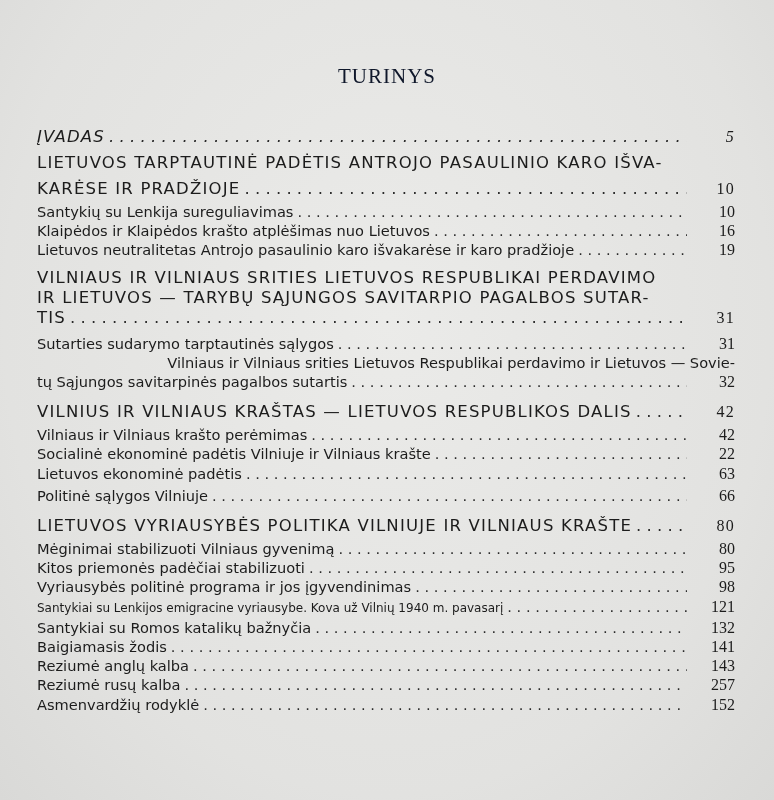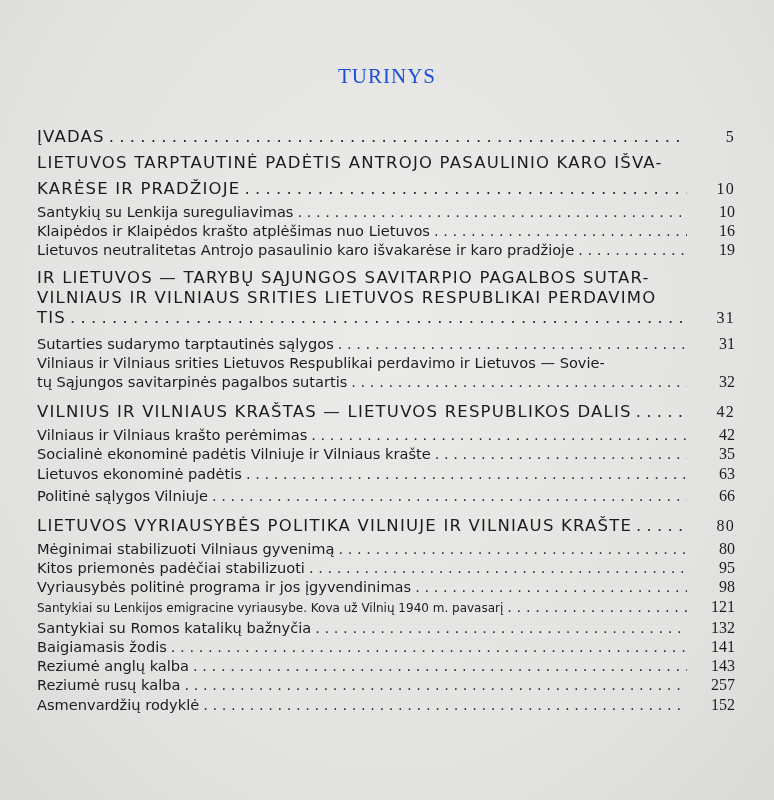--- a/index.html
+++ b/index.html
@@ -7,41 +7,41 @@
     width: 774px; height: 800px; overflow: hidden;
     background: #e4e4e2;
     background-image: radial-gradient(ellipse at 50% 40%, #ebebe9 0%, #e2e2e0 70%, #d9d9d7 100%);
     color: #1c1c1c;
     font-family: "DejaVu Serif", serif;
     position: relative;
   }
   .title {
     position: absolute; top: 64px; left: 0; width: 774px;
     text-align: center; font-family: "Liberation Serif", serif;
-    font-size: 21px; letter-spacing: 1px; color: #1d4ed8;
+    font-size: 21px; letter-spacing: 1px; color: #0f172a;
   }
   .toc { position: absolute; top: 124px; left: 37px; width: 698px; }
   .entry { position: relative; }
   .row { display: flex; align-items: baseline; }
   .txt { white-space: nowrap; }
   .dots {
     flex: 1; overflow: hidden; white-space: nowrap; margin: 0 4px;
     letter-spacing: 2.6px; color: #2a2a2a;
   }
   .dots::after { content: ". . . . . . . . . . . . . . . . . . . . . . . . . . . . . . . . . . . . . . . . . . . . . . . . . . . . . . . . . . . . . . . . . . . . . . . . . . . . . . . . . . . . . . . . . . ."; letter-spacing: 0; }
   .pg {
     width: 44px; text-align: right; font-family: "Liberation Serif", serif;
     font-size: 16px; flex: none;
   }
   .heading { font-size: 16.5px; letter-spacing: 1.2px; line-height: 26px; font-family: "DejaVu Sans", sans-serif; font-weight: normal; }
   .heading .line { white-space: nowrap; }
   .heading.mt { margin-top: 8px; }
   .sub { font-size: 14.6px; line-height: 19.2px; font-family: "DejaVu Sans", sans-serif; }
-  .sub .line { white-space: nowrap; }
-  .h-first { margin-top: 0; }
+  .sub .line { white-space: nowrap; text-align: right; }
+  .h-first { margin-top: 0; font-style: italic; }
 </style>
 </head>
 <body>
 
 <div class="title">TURINYS</div>
 
 <div class="toc">
 
   <div class="entry heading h-first">
     <div class="row">
@@ -75,22 +75,22 @@
     </div>
   <div class="entry sub">
       <div class="row">
         <span class="txt">Lietuvos neutralitetas Antrojo pasaulinio karo išvakarėse ir karo pradžioje</span>
         <span class="dots"></span>
         <span class="pg">19</span>
       </div>
     </div>
 
   <div class="entry heading mt" style="line-height:20px;">
+    <div class="line">VILNIAUS IR VILNIAUS SRITIES LIETUVOS RESPUBLIKAI PERDAVIMO</div>
     <div class="line">IR LIETUVOS — TARYBŲ SĄJUNGOS SAVITARPIO PAGALBOS SUTAR-</div>
-    <div class="line">VILNIAUS IR VILNIAUS SRITIES LIETUVOS RESPUBLIKAI PERDAVIMO</div>
     <div class="row">
       <span class="txt">TIS</span>
       <span class="dots"></span>
       <span class="pg">31</span>
     </div>
   </div>
   <div class="entry sub" style="margin-top:6px;">
       <div class="row">
         <span class="txt">Sutarties sudarymo tarptautinės sąlygos</span>
         <span class="dots"></span>
@@ -117,21 +117,21 @@
       <div class="row">
         <span class="txt">Vilniaus ir Vilniaus krašto perėmimas</span>
         <span class="dots"></span>
         <span class="pg">42</span>
       </div>
     </div>
   <div class="entry sub">
       <div class="row">
         <span class="txt">Socialinė ekonominė padėtis Vilniuje ir Vilniaus krašte</span>
         <span class="dots"></span>
-        <span class="pg">35</span>
+        <span class="pg">22</span>
       </div>
     </div>
   <div class="entry sub">
       <div class="row">
         <span class="txt">Lietuvos ekonominė padėtis</span>
         <span class="dots"></span>
         <span class="pg">63</span>
       </div>
     </div>
   <div class="entry sub" style="margin-top:3px;">

